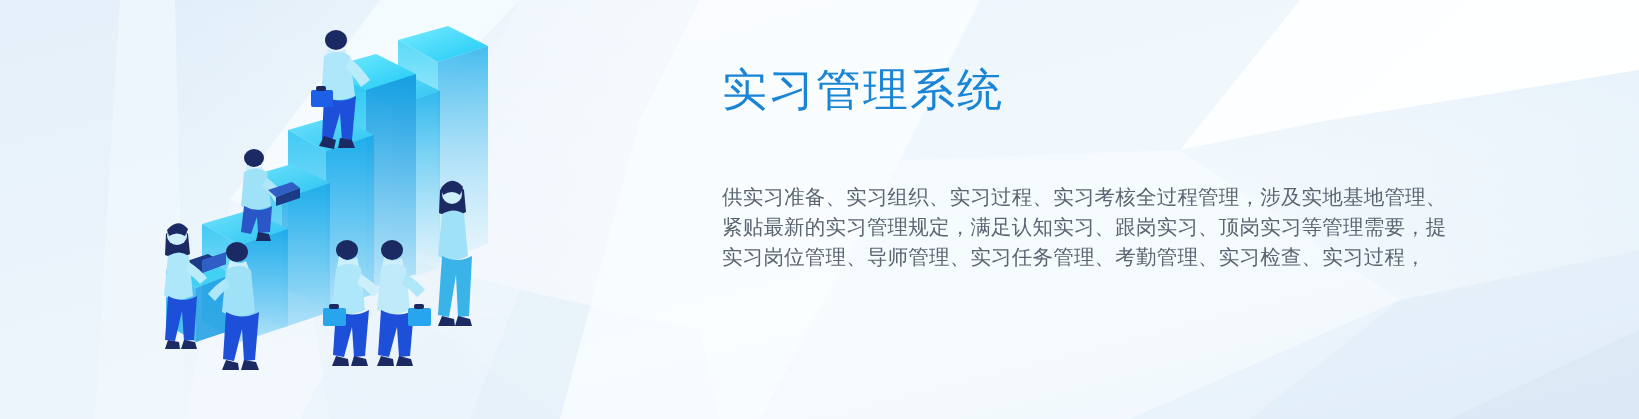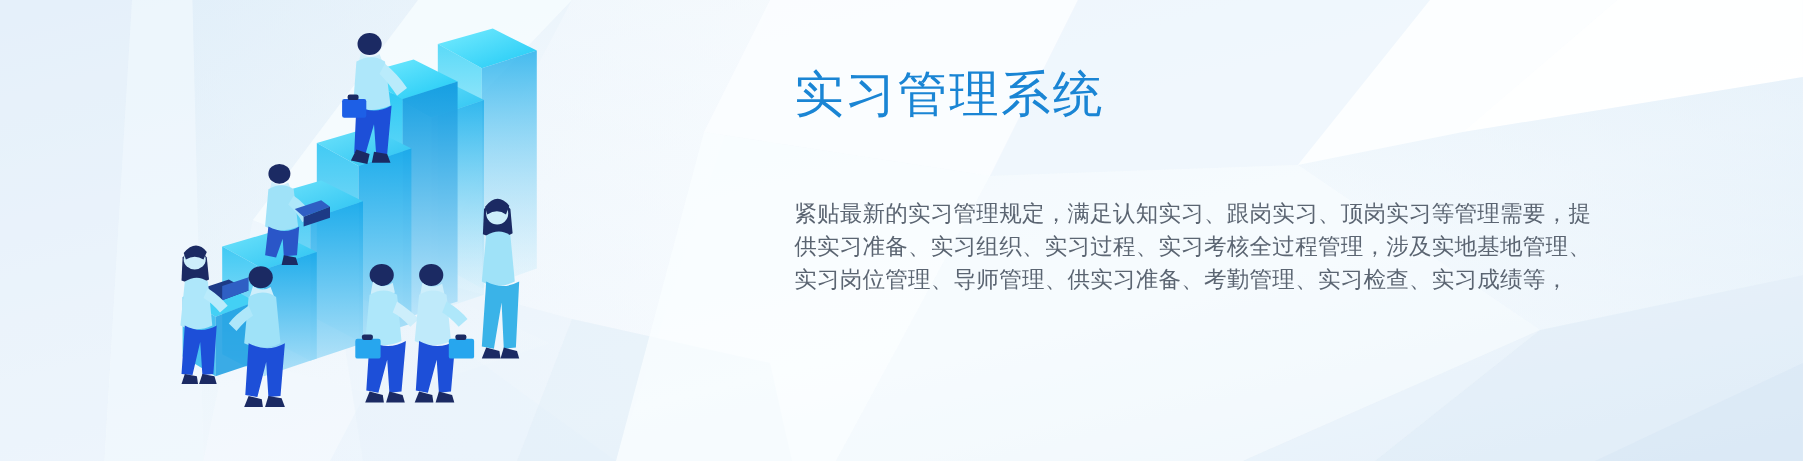--- a/index.html
+++ b/index.html
@@ -8,21 +8,21 @@
     padding: 0;
     background: #ffffff;
   }
   * { box-sizing: border-box; }
 
   .banner {
     position: relative;
     width: 1639px;
     height: 419px;
     overflow: hidden;
-    font-family: Liberation Mono, monospace;
+    font-family: Liberation Serif, serif;
     background: linear-gradient(115deg, #e9f3fb 0%, #eff7fc 22%, #f7fbfe 48%, #f2f8fd 70%, #e8f2fb 100%);
   }
 
   
   .bg-poly {
     position: absolute;
     inset: 0;
     width: 100%;
     height: 100%;
     pointer-events: none;
@@ -282,19 +282,19 @@
       <path d="M302 202 q12 -7 22 0 l4 42 q-16 8 -30 0 z" fill="#9fe2f8"></path>
       <path d="M302 244 q15 8 30 0 l-3 60 -11 1 -2 -42 -7 42 -11 -2 z" fill="#3ab3e8"></path>
       <path d="M318 304 l12 3 2 7 -17 0 z" fill="#1b2a63"></path>
       <path d="M302 304 l12 3 1 7 -17 0 z" fill="#1b2a63"></path>
     </g>
   </svg>
 
   <div class="copy">
     <h1 class="title">实习管理系统</h1>
     <p class="desc">
+      <span class="desc-line">供实习准备、实习组织、实习过程、实习考核全过程管理，涉及实地基地管理、</span>
       <span class="desc-line">紧贴最新的实习管理规定，满足认知实习、跟岗实习、顶岗实习等管理需要，提</span>
-      <span class="desc-line">供实习准备、实习组织、实习过程、实习考核全过程管理，涉及实地基地管理、</span>
-      <span class="desc-line">实习岗位管理、导师管理、供实习准备、考勤管理、实习检查、实习成绩等，</span>
+      <span class="desc-line">实习岗位管理、导师管理、实习任务管理、考勤管理、实习检查、实习过程，</span>
     </p>
   </div>
 
 </div>
 
 </body></html>

